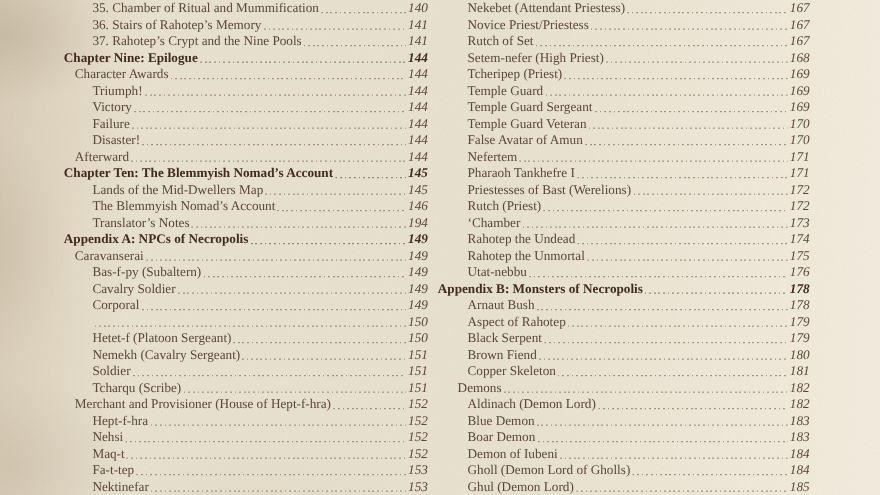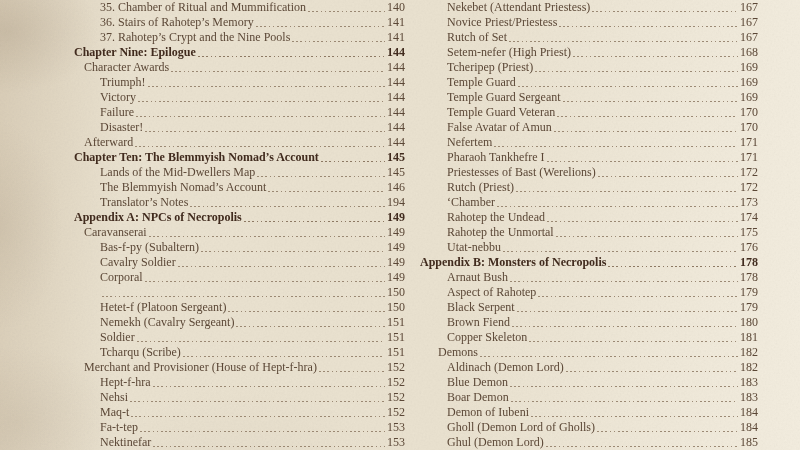--- a/index.html
+++ b/index.html
@@ -21,40 +21,40 @@
   .page::before{
     content:"";position:absolute;inset:0;pointer-events:none;z-index:1;
     background:
       radial-gradient(130px 90px at 1% 7%, rgba(138,118,94,.20), transparent 70%),
       radial-gradient(90px 150px at 0% 50%, rgba(138,118,94,.13), transparent 70%),
       radial-gradient(150px 110px at 2% 94%, rgba(138,118,94,.12), transparent 70%),
       radial-gradient(220px 160px at 30% 110%, rgba(138,118,94,.06), transparent 70%);
   }
   .grain{position:absolute;inset:0;z-index:2;opacity:.08;mix-blend-mode:multiply;pointer-events:none;}
   .col{position:absolute;top:0;z-index:3;}
-  .col-left{left:74px;width:331px;}
-  .col-right{left:420px;width:338px;}
+  .col-left{left:58px;width:331px;}
+  .col-right{left:398px;width:338px;}
   .row{
     display:flex;align-items:baseline;height:15px;line-height:15px;
     font-size:12px;color:var(--text-color);white-space:nowrap;
   }
   .row.bold{font-weight:bold;color:var(--heading-color);}
   .col-left  .lvl1{padding-left:10px;}
   .col-left  .lvl2{padding-left:26px;}
   .col-right .lvl1{padding-left:18px;}
   .col-right .lvl2{padding-left:27px;}
   .label{flex:0 0 auto;}
   .leader{flex:1 1 auto;position:relative;align-self:stretch;margin:0 2px;min-width:8px;}
   .leader::after{
     content:"";position:absolute;left:0;right:0;bottom:2.6px;height:1.6px;
     background:repeating-linear-gradient(to right,var(--leader-color) 0 1.6px,transparent 1.6px 4.2px);
     opacity:.85;
   }
   .row.bold .leader::after{opacity:1;}
-  .pagenum{flex:0 0 auto;}
+  .pagenum{flex:0 0 auto;font-style:italic;}
 </style>
 </head>
 <body>
 
 <div class="page">
   <svg class="grain" width="800" height="450" xmlns="http://www.w3.org/2000/svg">
     <filter id="grain-f">
       <feTurbulence type="fractalNoise" baseFrequency="0.55" numOctaves="2" stitchTiles="stitch"></feTurbulence>
       <feColorMatrix type="saturate" values="0"></feColorMatrix>
     </filter>

